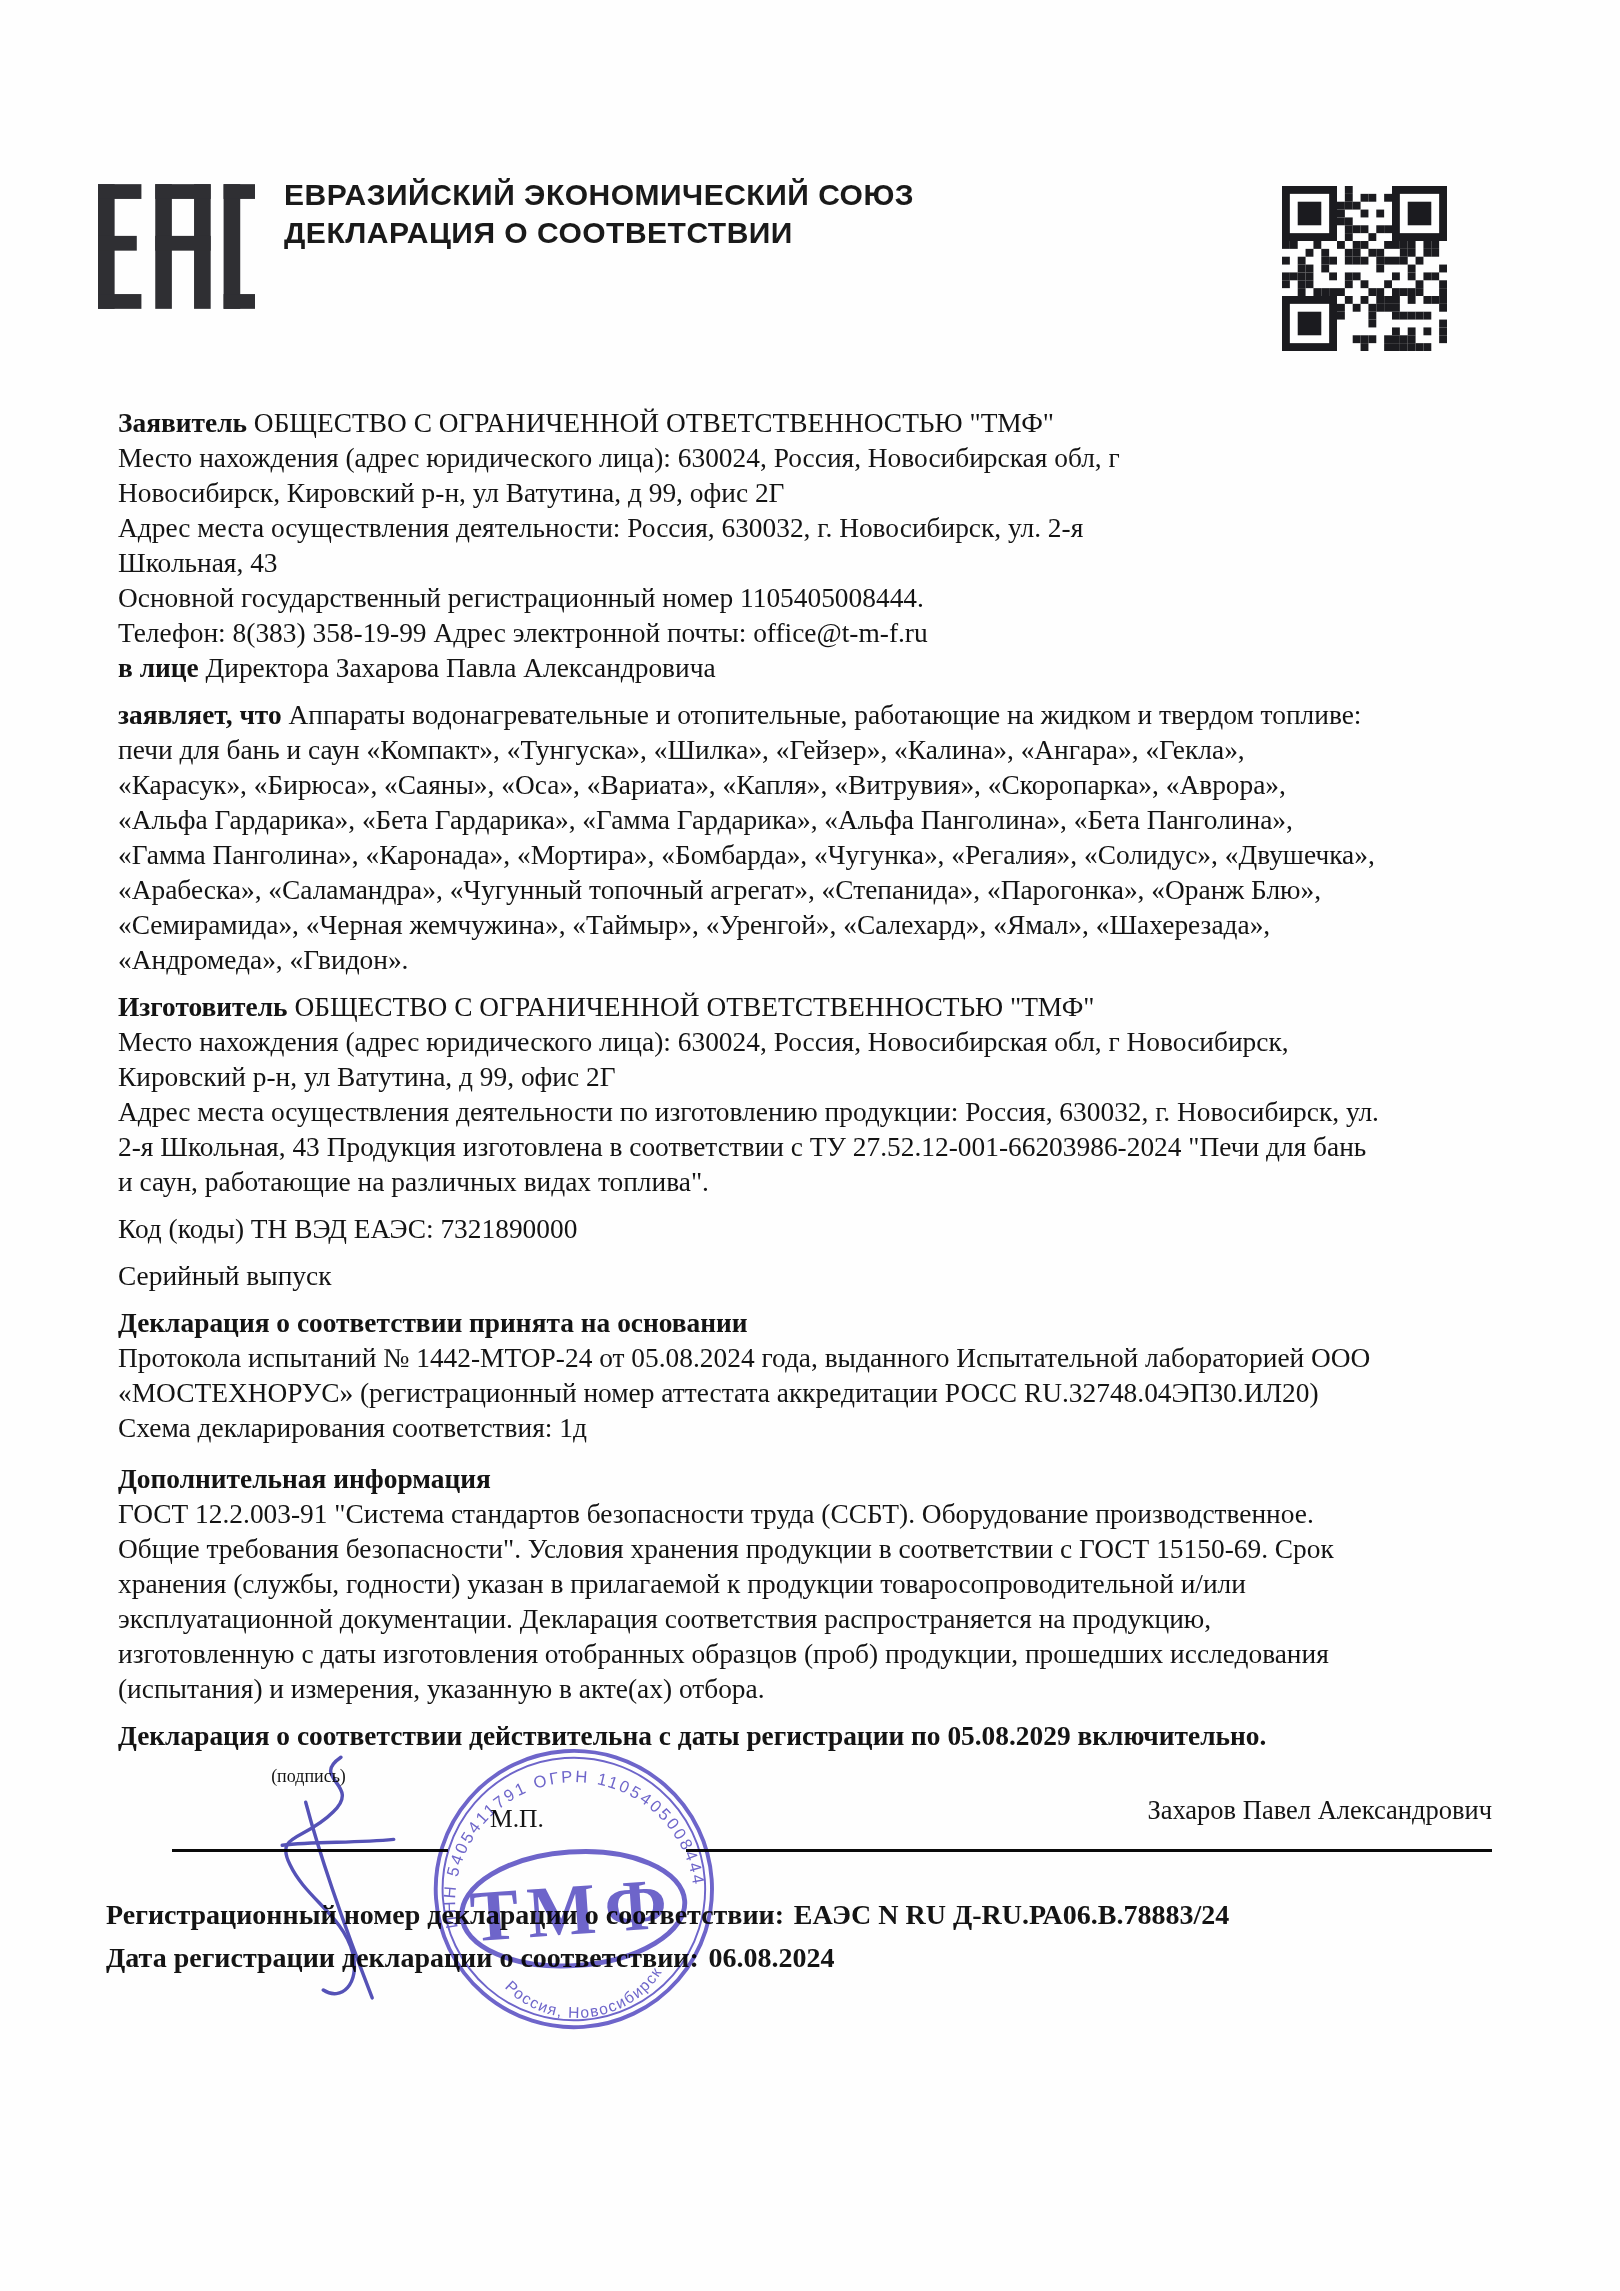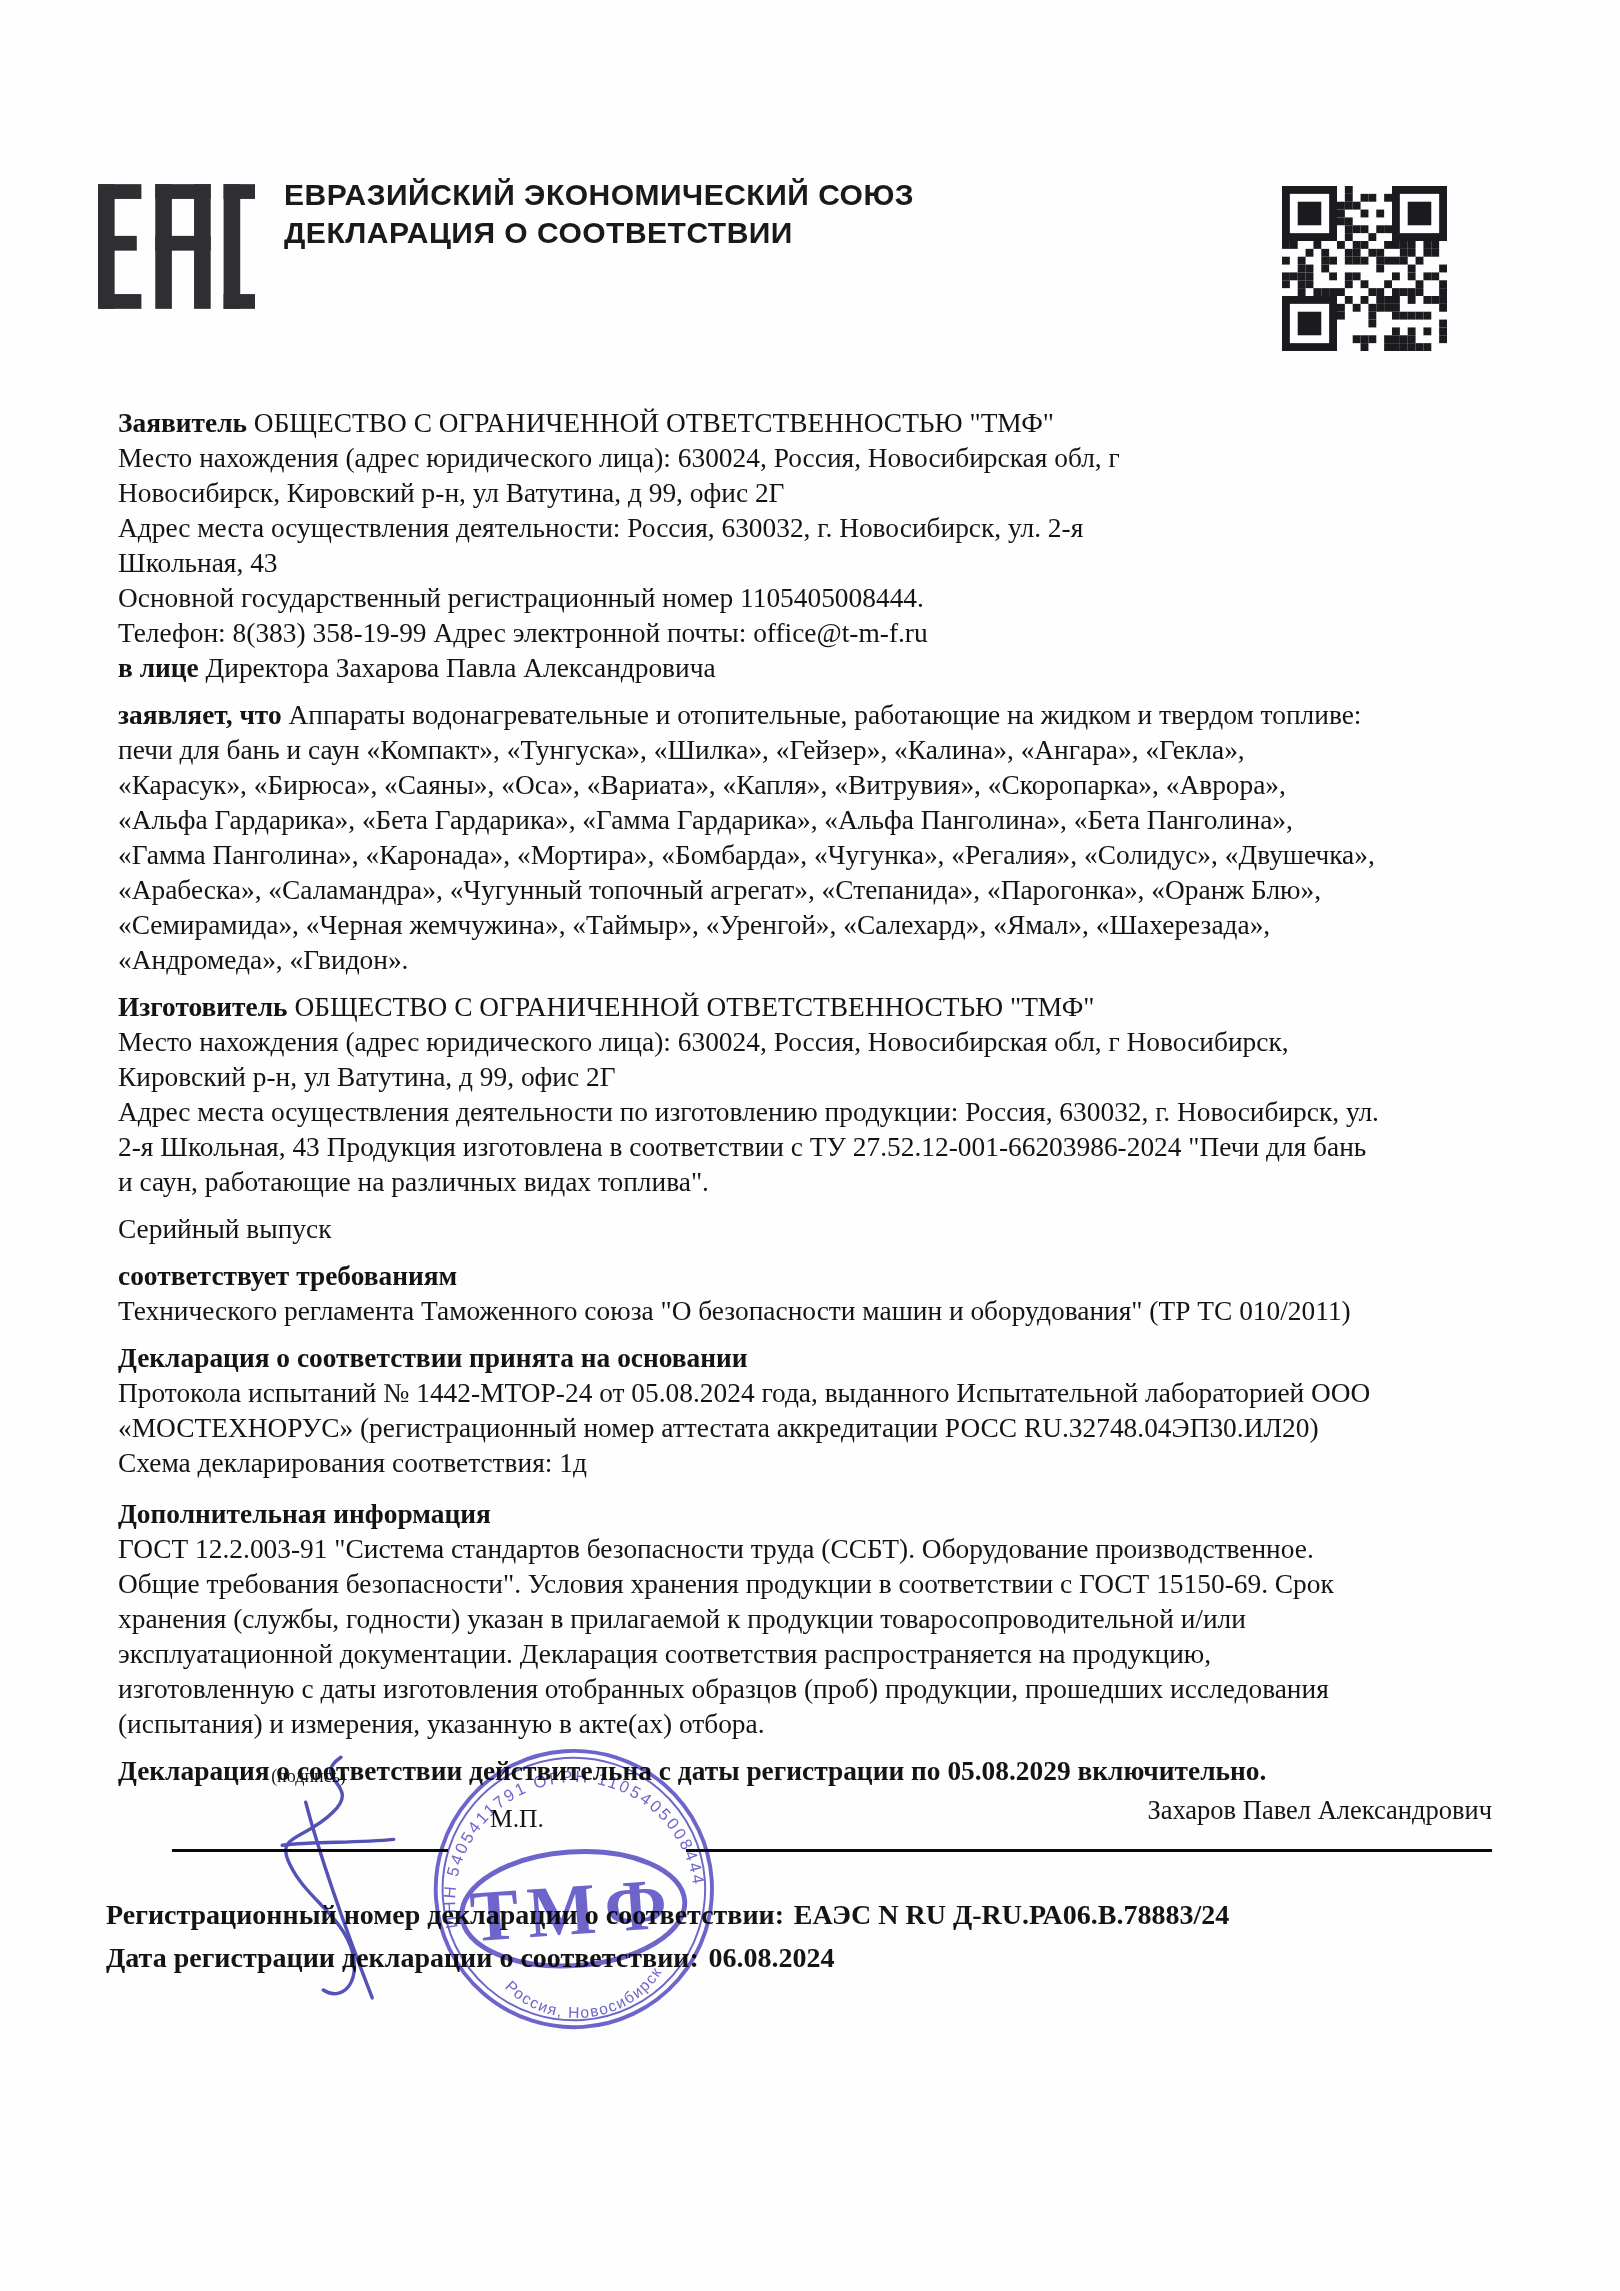--- a/index.html
+++ b/index.html
@@ -242,25 +242,24 @@
 «Семирамида», «Черная жемчужина», «Таймыр», «Уренгой», «Салехард», «Ямал», «Шахерезада»,
 «Андромеда», «Гвидон».</span></p>
 
     <p class="para" id="p-manufacturer"><b>Изготовитель</b><span> ОБЩЕСТВО С ОГРАНИЧЕННОЙ ОТВЕТСТВЕННОСТЬЮ "ТМФ"
 Место нахождения (адрес юридического лица): 630024, Россия, Новосибирская обл, г Новосибирск,
 Кировский р-н, ул Ватутина, д 99, офис 2Г
 Адрес места осуществления деятельности по изготовлению продукции: Россия, 630032, г. Новосибирск, ул.
 2-я Школьная, 43 Продукция изготовлена в соответствии с ТУ 27.52.12-001-66203986-2024 "Печи для бань
 и саун, работающие на различных видах топлива".</span></p>
 
+    <p class="para" id="p-code">Код (коды) ТН ВЭД ЕАЭС: 7321890000</p>
 
     <p class="para" id="p-serial">Серийный выпуск</p>
 
-    <p class="para" id="p-complies"><b>соответствует требованиям</b><span>
-Технического регламента Таможенного союза "О безопасности машин и оборудования" (ТР ТС 010/2011)</span></p>
 
     <p class="para" id="p-basis"><b>Декларация о соответствии принята на основании</b><span>
 Протокола испытаний № 1442-МТОР-24 от 05.08.2024 года, выданного Испытательной лабораторией ООО
 «МОСТЕХНОРУС» (регистрационный номер аттестата аккредитации РОСС RU.32748.04ЭП30.ИЛ20)
 Схема декларирования соответствия: 1д</span></p>
 
     <p class="para" id="p-additional"><b>Дополнительная информация</b><span>
 ГОСТ 12.2.003-91 "Система стандартов безопасности труда (ССБТ). Оборудование производственное.
 Общие требования безопасности". Условия хранения продукции в соответствии с ГОСТ 15150-69. Срок
 хранения (службы, годности) указан в прилагаемой к продукции товаросопроводительной и/или

